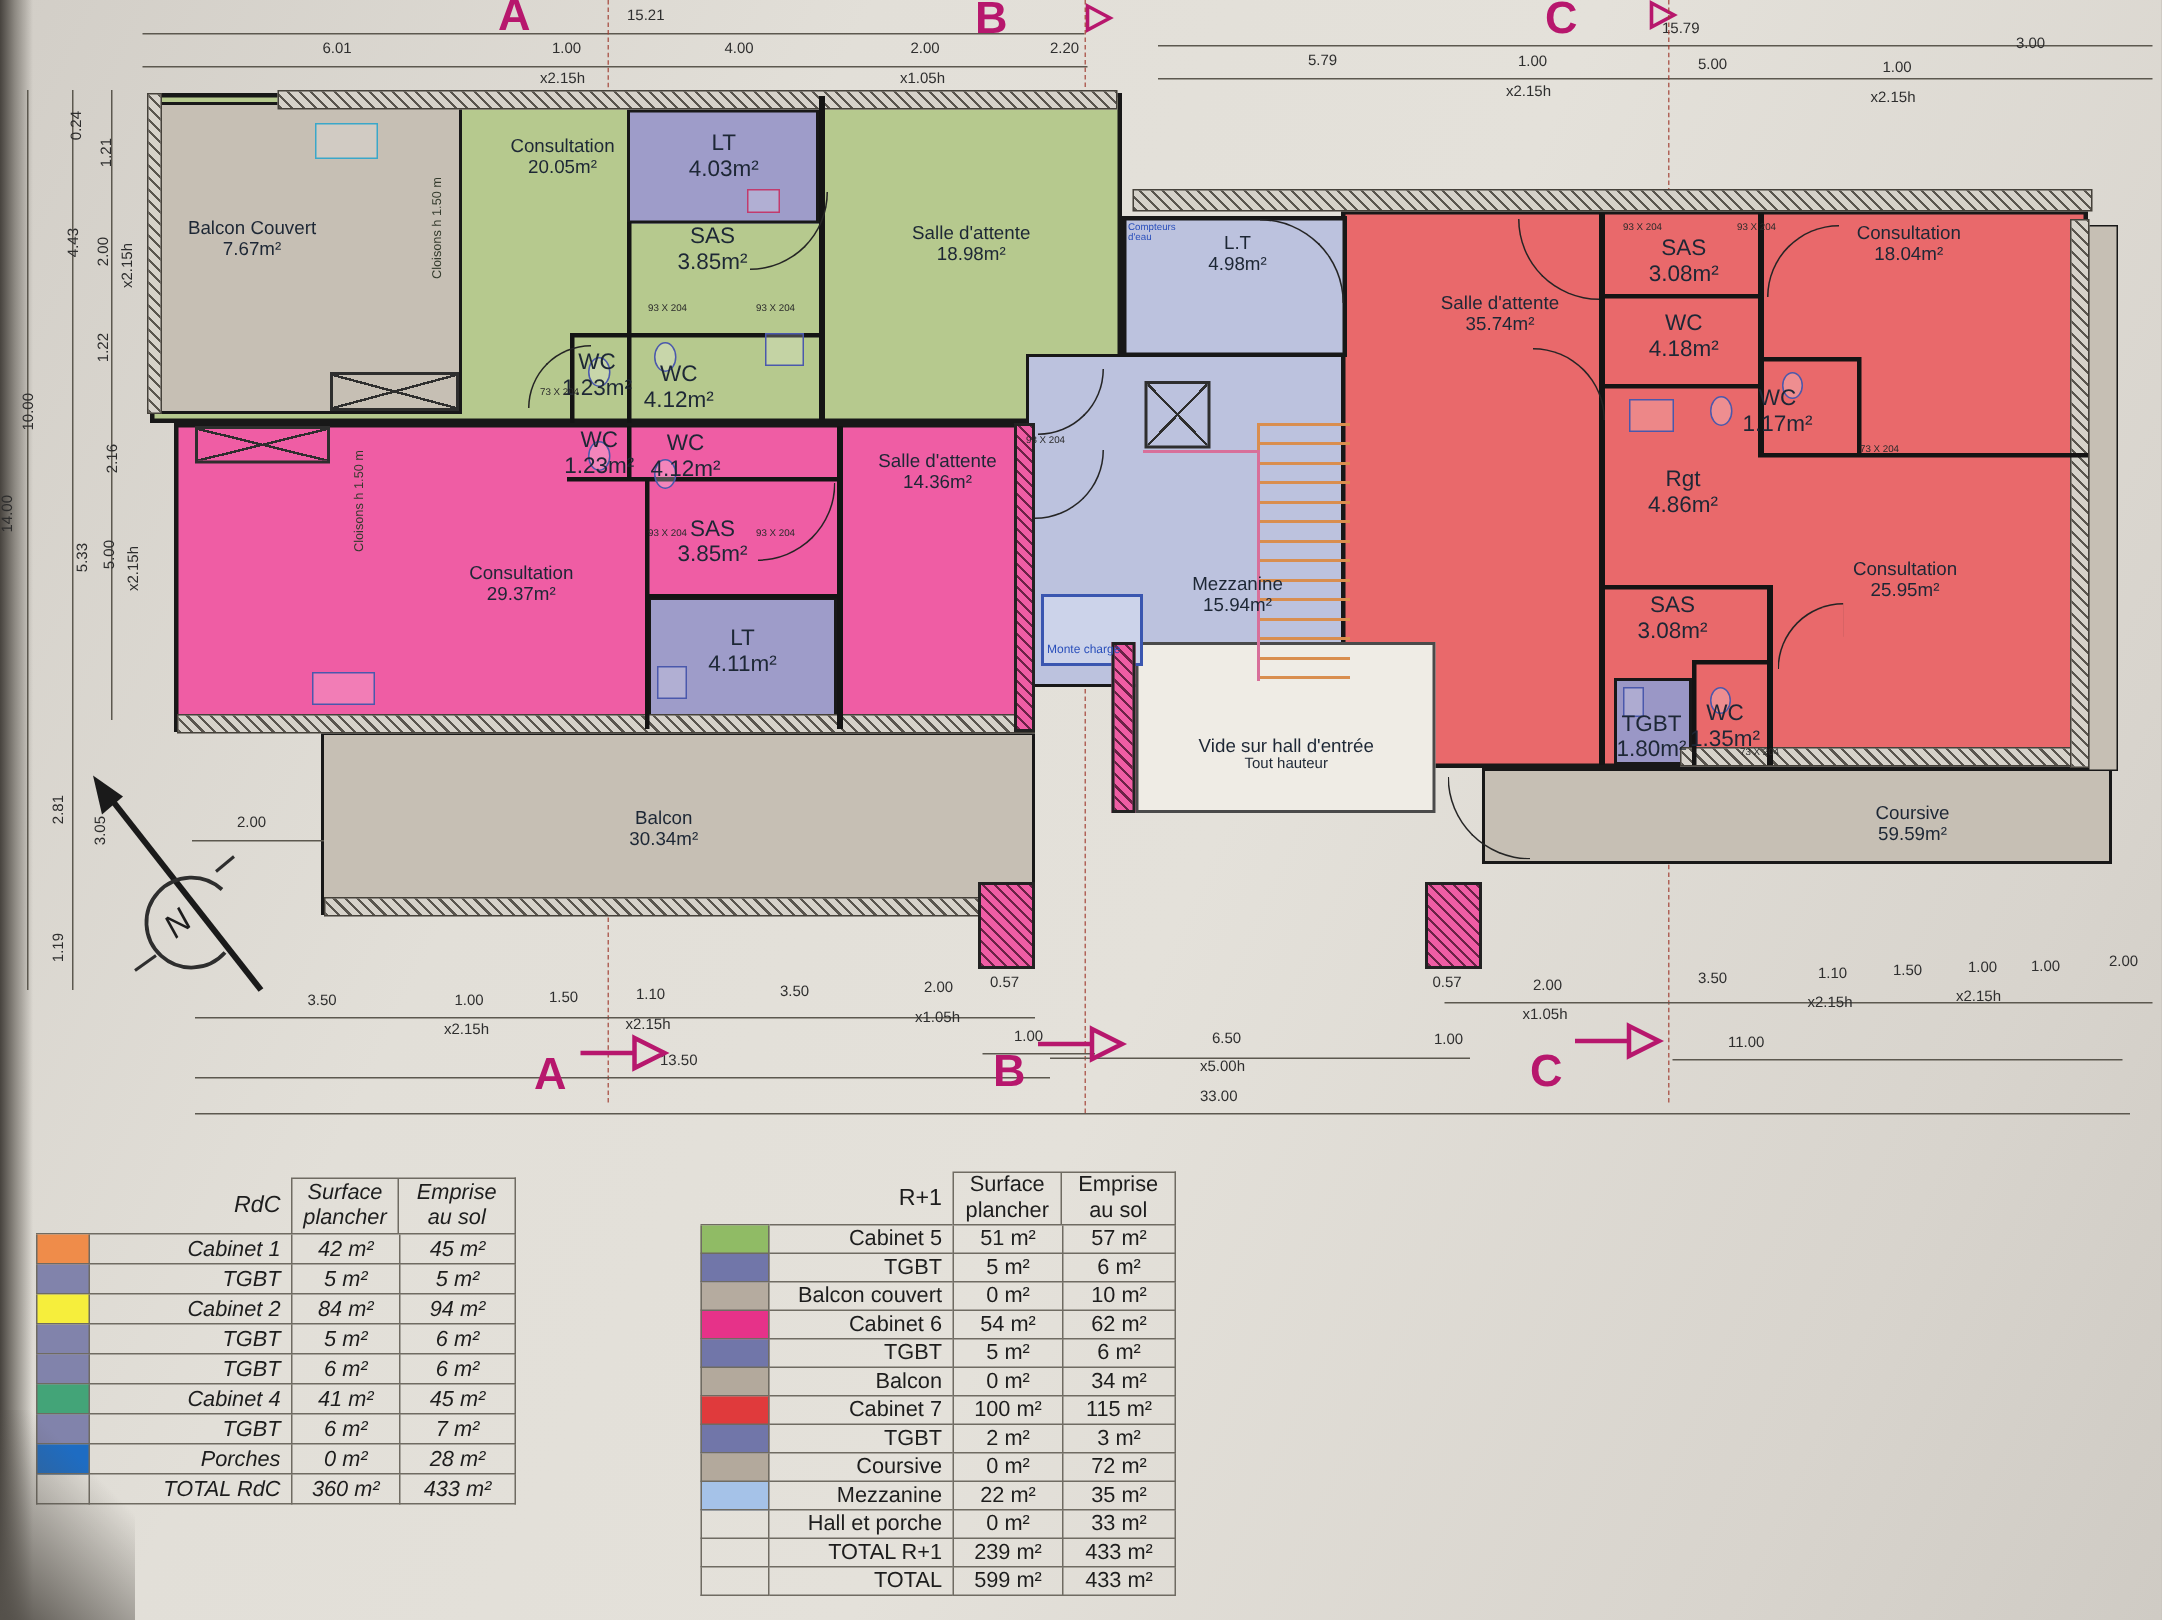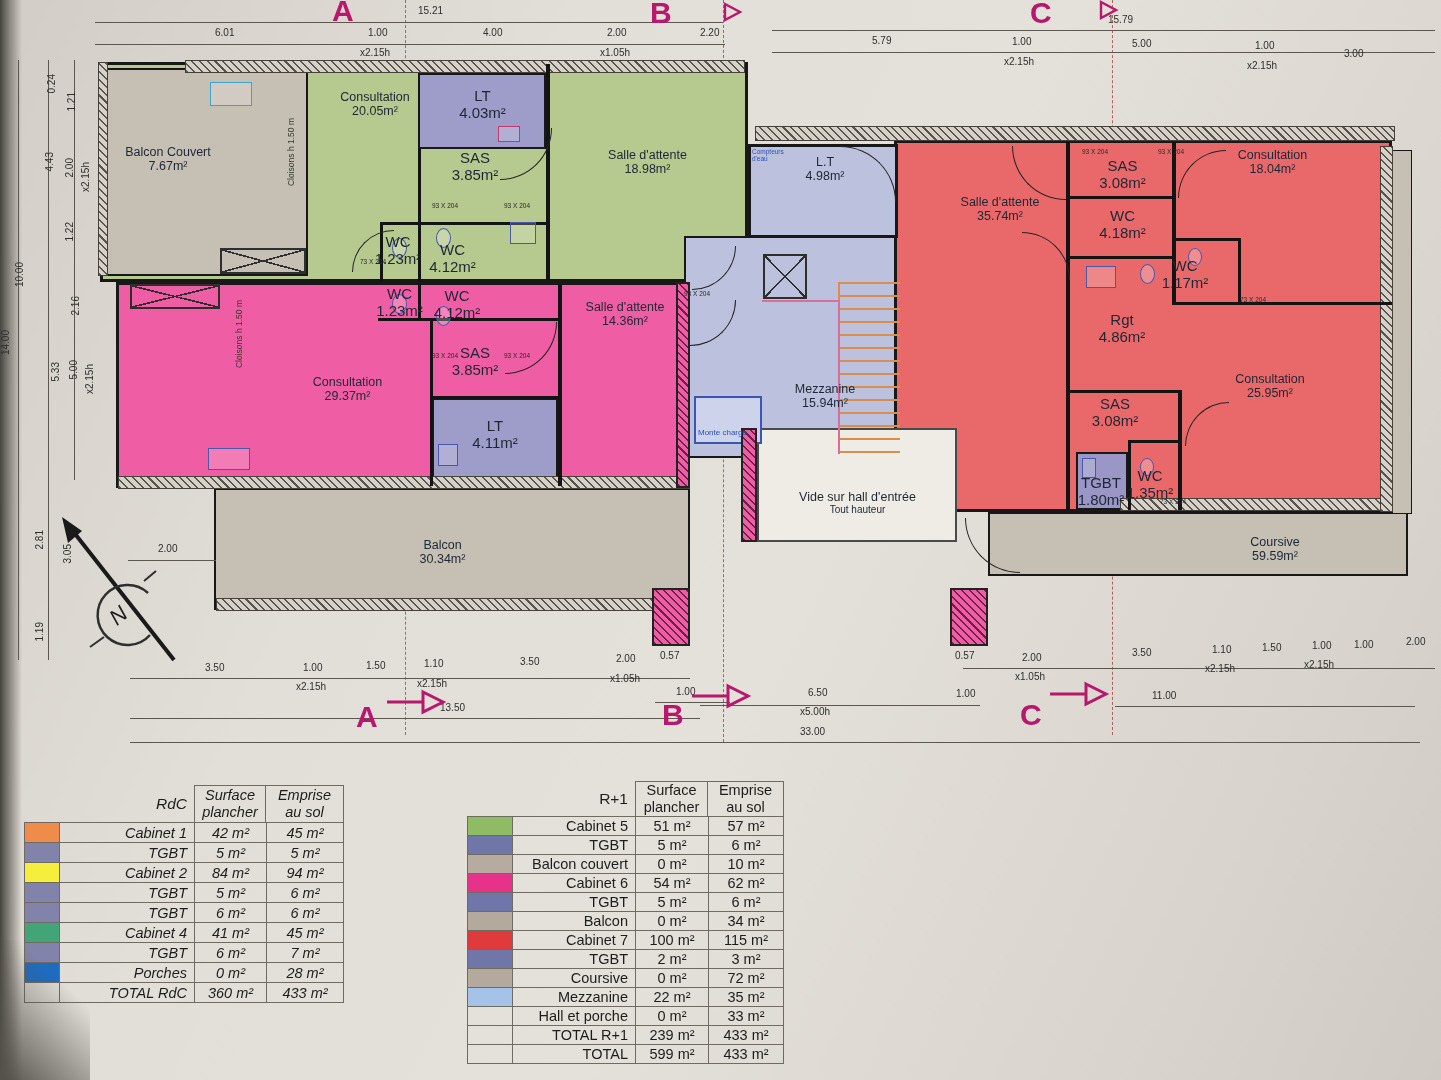--- a/index.html
+++ b/index.html
@@ -69,21 +69,21 @@
   <span class="dim" style="left:700px;top:27px;">2.20</span>
   <div class="dline" style="left:772px;top:30px;width:663px;"></div>
   <span class="dim" style="left:1108px;top:14px;">15.79</span>
   <div class="dline" style="left:772px;top:52px;width:663px;"></div>
   <span class="dim" style="left:872px;top:35px;">5.79</span>
   <span class="dim" style="left:1012px;top:36px;">1.00</span>
   <span class="dim" style="left:1004px;top:56px;">x2.15h</span>
   <span class="dim" style="left:1132px;top:38px;">5.00</span>
   <span class="dim" style="left:1255px;top:40px;">1.00</span>
   <span class="dim" style="left:1247px;top:60px;">x2.15h</span>
-  <span class="dim" style="left:1344px;top:48px;">3.00</span>
+  <span class="dim" style="left:1344px;top:24px;">3.00</span>
 
   <span class="seclabel" style="left:332px;top:-4px;">A</span>
   <span class="seclabel" style="left:650px;top:-2px;">B</span>
   <span class="seclabel" style="left:1030px;top:-2px;">C</span>
   <svg style="position:absolute;left:722px;top:2px;" width="22" height="20">
       <path d="M3 2 L18 10 L3 18 Z" fill="none" stroke="#b7176d" stroke-width="2.4"></path>
     </svg>
   <svg style="position:absolute;left:1098px;top:0px;" width="22" height="20">
       <path d="M3 2 L18 10 L3 18 Z" fill="none" stroke="#b7176d" stroke-width="2.4"></path>
     </svg>

